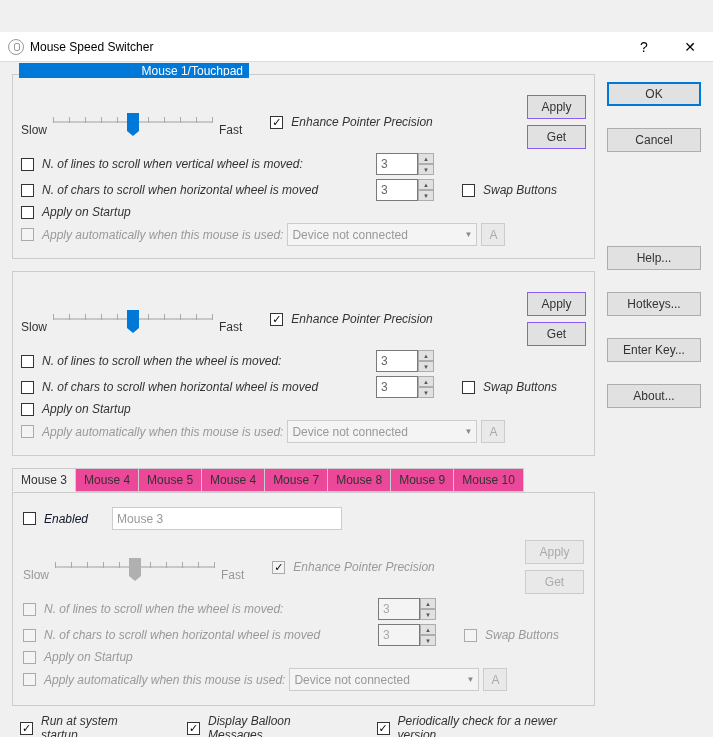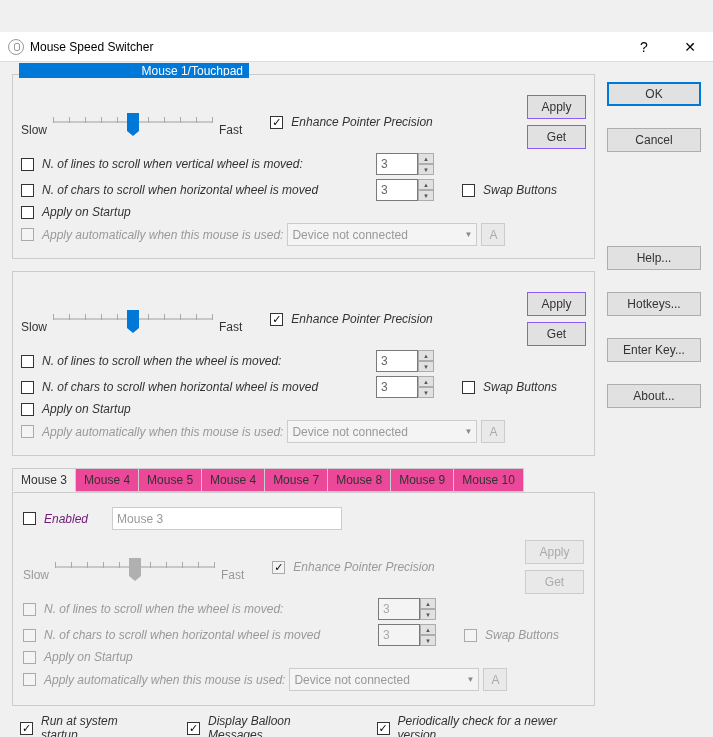--- a/index.html
+++ b/index.html
@@ -221,21 +221,21 @@
   <div class="tab">Mouse 5</div>
   <div class="tab">Mouse 4</div>
   <div class="tab">Mouse 7</div>
   <div class="tab">Mouse 8</div>
   <div class="tab">Mouse 9</div>
   <div class="tab">Mouse 10</div>
 </div>
 <div class="tab-section disabled">
   <div class="row">
     <div class="checkbox" style="border-color:#333"></div>
-    <span class="cb-label" style="color:#701a75">Enabled</span>
+    <span class="cb-label" style="color:#0f172a">Enabled</span>
     <input class="name-field" readonly="" value="Mouse 3" style="">
   </div>
   <div class="row" style="margin-top:10px">
     <div class="slider-row">
       <span class="slider-label">Slow</span>
       <div class="slider-container">
         <div class="slider-track"></div>
         <div class="slider-ticks">
                 <span></span>
                 <span></span>

